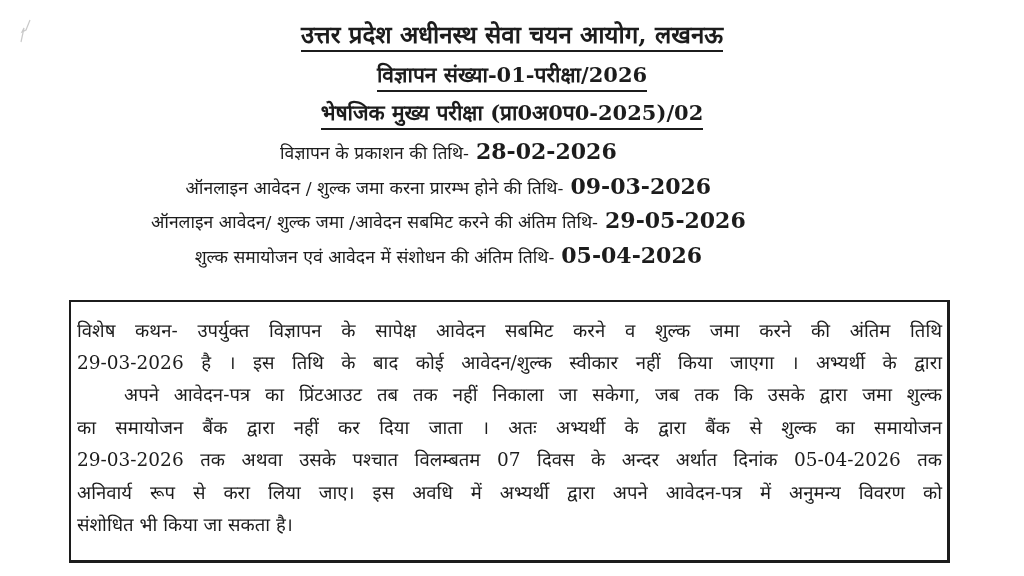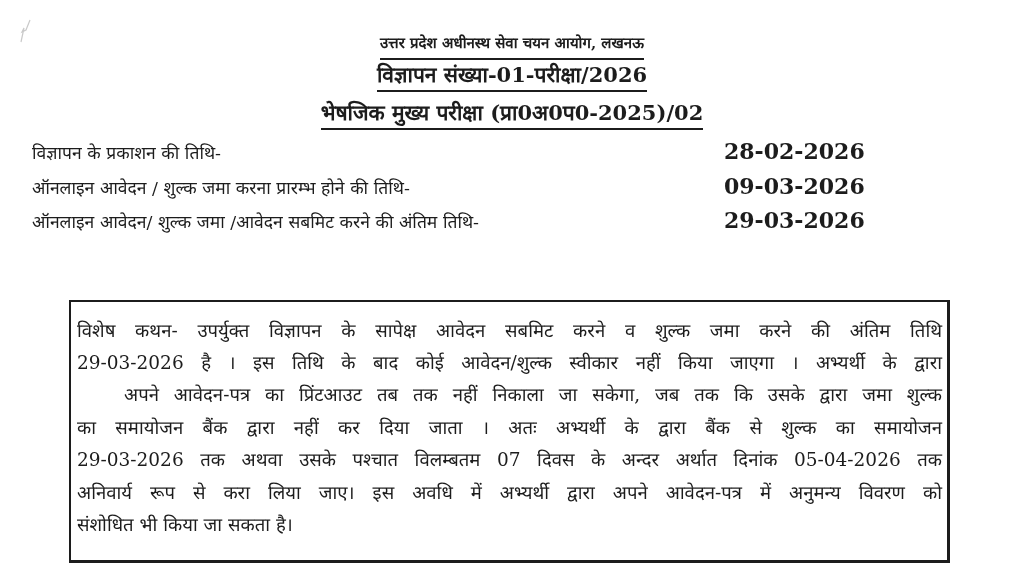--- a/index.html
+++ b/index.html
@@ -30,33 +30,33 @@
       text-align: center;
       font-weight: bold;
       white-space: nowrap;
     }
     .heading span {
       display: inline-block;
       border-bottom: 2px solid #1c1c1c;
       padding-bottom: 0px;
       line-height: 30px;
     }
-    .h1 { top: 28px; font-size: 15px; }
+    .h1 { top: 20px; font-size: 24px; }
     .h2 { top: 60px; font-size: 21px; }
     .h3 { top: 98px; font-size: 21px; }
 
     .dates {
       position: absolute;
       right: 192px;
       top: 138px;
       width: 800px;
     }
     .date-row {
       display: flex;
-      justify-content: space-between;
+      justify-content: center;
       align-items: baseline;
       height: 34.5px;
       white-space: nowrap;
     }
     .date-label {
       font-size: 17.5px;
       font-weight: normal;
     }
     .date-value {
       font-size: 22px;
@@ -112,21 +112,25 @@
   <div class="date-row">
     <span class="date-label">विज्ञापन के प्रकाशन की तिथि-</span>
     <span class="date-value">28-02-2026</span>
   </div>
   <div class="date-row">
     <span class="date-label">ऑनलाइन आवेदन / शुल्क जमा करना प्रारम्भ होने की तिथि-</span>
     <span class="date-value">09-03-2026</span>
   </div>
   <div class="date-row">
     <span class="date-label">ऑनलाइन आवेदन/ शुल्क जमा /आवेदन सबमिट करने की अंतिम तिथि-</span>
-    <span class="date-value">29-03-2026</span>
+    <span class="date-value">29-05-2026</span>
+  </div>
+  <div class="date-row">
+    <span class="date-label">शुल्क समायोजन एवं आवेदन में संशोधन की अंतिम तिथि-</span>
+    <span class="date-value">05-04-2026</span>
   </div>
 </div>
 
 <div class="notice-box">
   <div class="notice-line" style="top:14px;">विशेष कथन- उपर्युक्त विज्ञापन के सापेक्ष आवेदन सबमिट करने व शुल्क जमा करने की अंतिम तिथि</div>
   <div class="notice-line" style="top:46px;">29-03-2026 है । इस तिथि के बाद कोई आवेदन/शुल्क स्वीकार नहीं किया जाएगा । अभ्यर्थी के द्वारा</div>
   <div class="notice-line" style="top:78px;margin-left:47px;">अपने आवेदन-पत्र का प्रिंटआउट तब तक नहीं निकाला जा सकेगा, जब तक कि उसके द्वारा जमा शुल्क</div>
   <div class="notice-line" style="top:111px;">का समायोजन बैंक द्वारा नहीं कर दिया जाता । अतः अभ्यर्थी के द्वारा बैंक से शुल्क का समायोजन</div>
   <div class="notice-line" style="top:143px;">29-03-2026 तक अथवा उसके पश्चात विलम्बतम 07 दिवस के अन्दर अर्थात दिनांक 05-04-2026 तक</div>
   <div class="notice-line last" style="top:208px;">संशोधित भी किया जा सकता है।</div>

